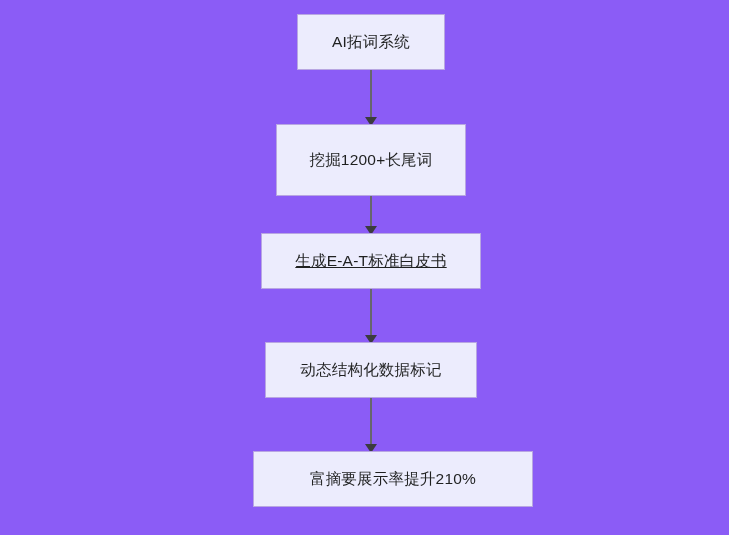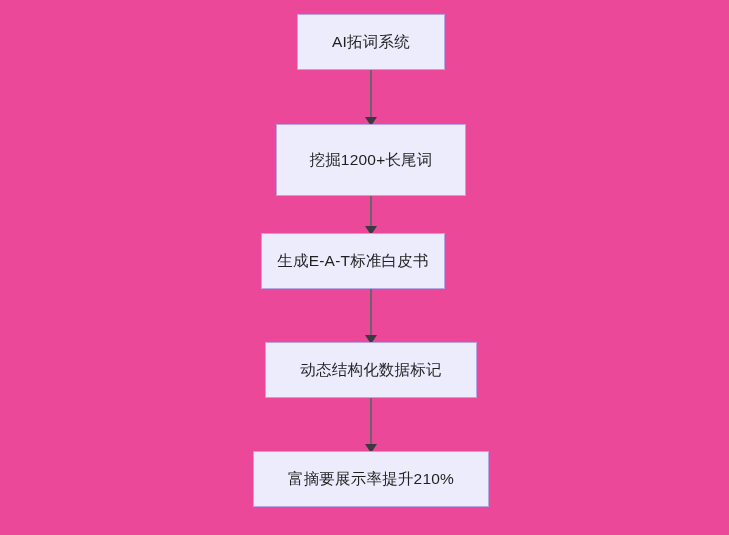--- a/index.html
+++ b/index.html
@@ -11,21 +11,21 @@
     width: 729px;
     height: 535px;
     background: #f8f8f8;
     font-family: "Liberation Sans", "DejaVu Sans", sans-serif;
     overflow: hidden;
   }
   #flow-canvas {
     position: relative;
     width: 729px;
     height: 535px;
-    background: #ec4899;
+    background: #8b5cf6;
   }
   .flow-node {
     position: absolute;
     box-sizing: border-box;
     background: #ececfd;
     border: 1.6px solid #b8a6e2;
     display: flex;
     align-items: center;
     justify-content: center;
     color: #1f2020;
@@ -81,25 +81,25 @@
   </svg>
 
   <div class="flow-node" style="left:297px; top:14px; width:148px; height:56px;">
     <span class="node-label">AI拓词系统</span>
   </div>
 
   <div class="flow-node" style="left:276px; top:124px; width:190px; height:72px;">
     <span class="node-label">挖掘1200+长尾词</span>
   </div>
 
-  <div class="flow-node" style="left:261px; top:233px; width:184px; height:56px;">
+  <div class="flow-node" style="left:261px; top:233px; width:220px; height:56px;text-decoration:underline;">
     <span class="node-label">生成E-A-T标准白皮书</span>
   </div>
 
   <div class="flow-node" style="left:265px; top:342px; width:212px; height:56px;">
     <span class="node-label">动态结构化数据标记</span>
   </div>
 
-  <div class="flow-node" style="left:253px; top:451px; width:236px; height:56px;justify-content:center;">
+  <div class="flow-node" style="left:253px; top:451px; width:280px; height:56px;justify-content:center;">
     <span class="node-label">富摘要展示率提升210%</span>
   </div>
 
 </div>
 
 </body></html>

